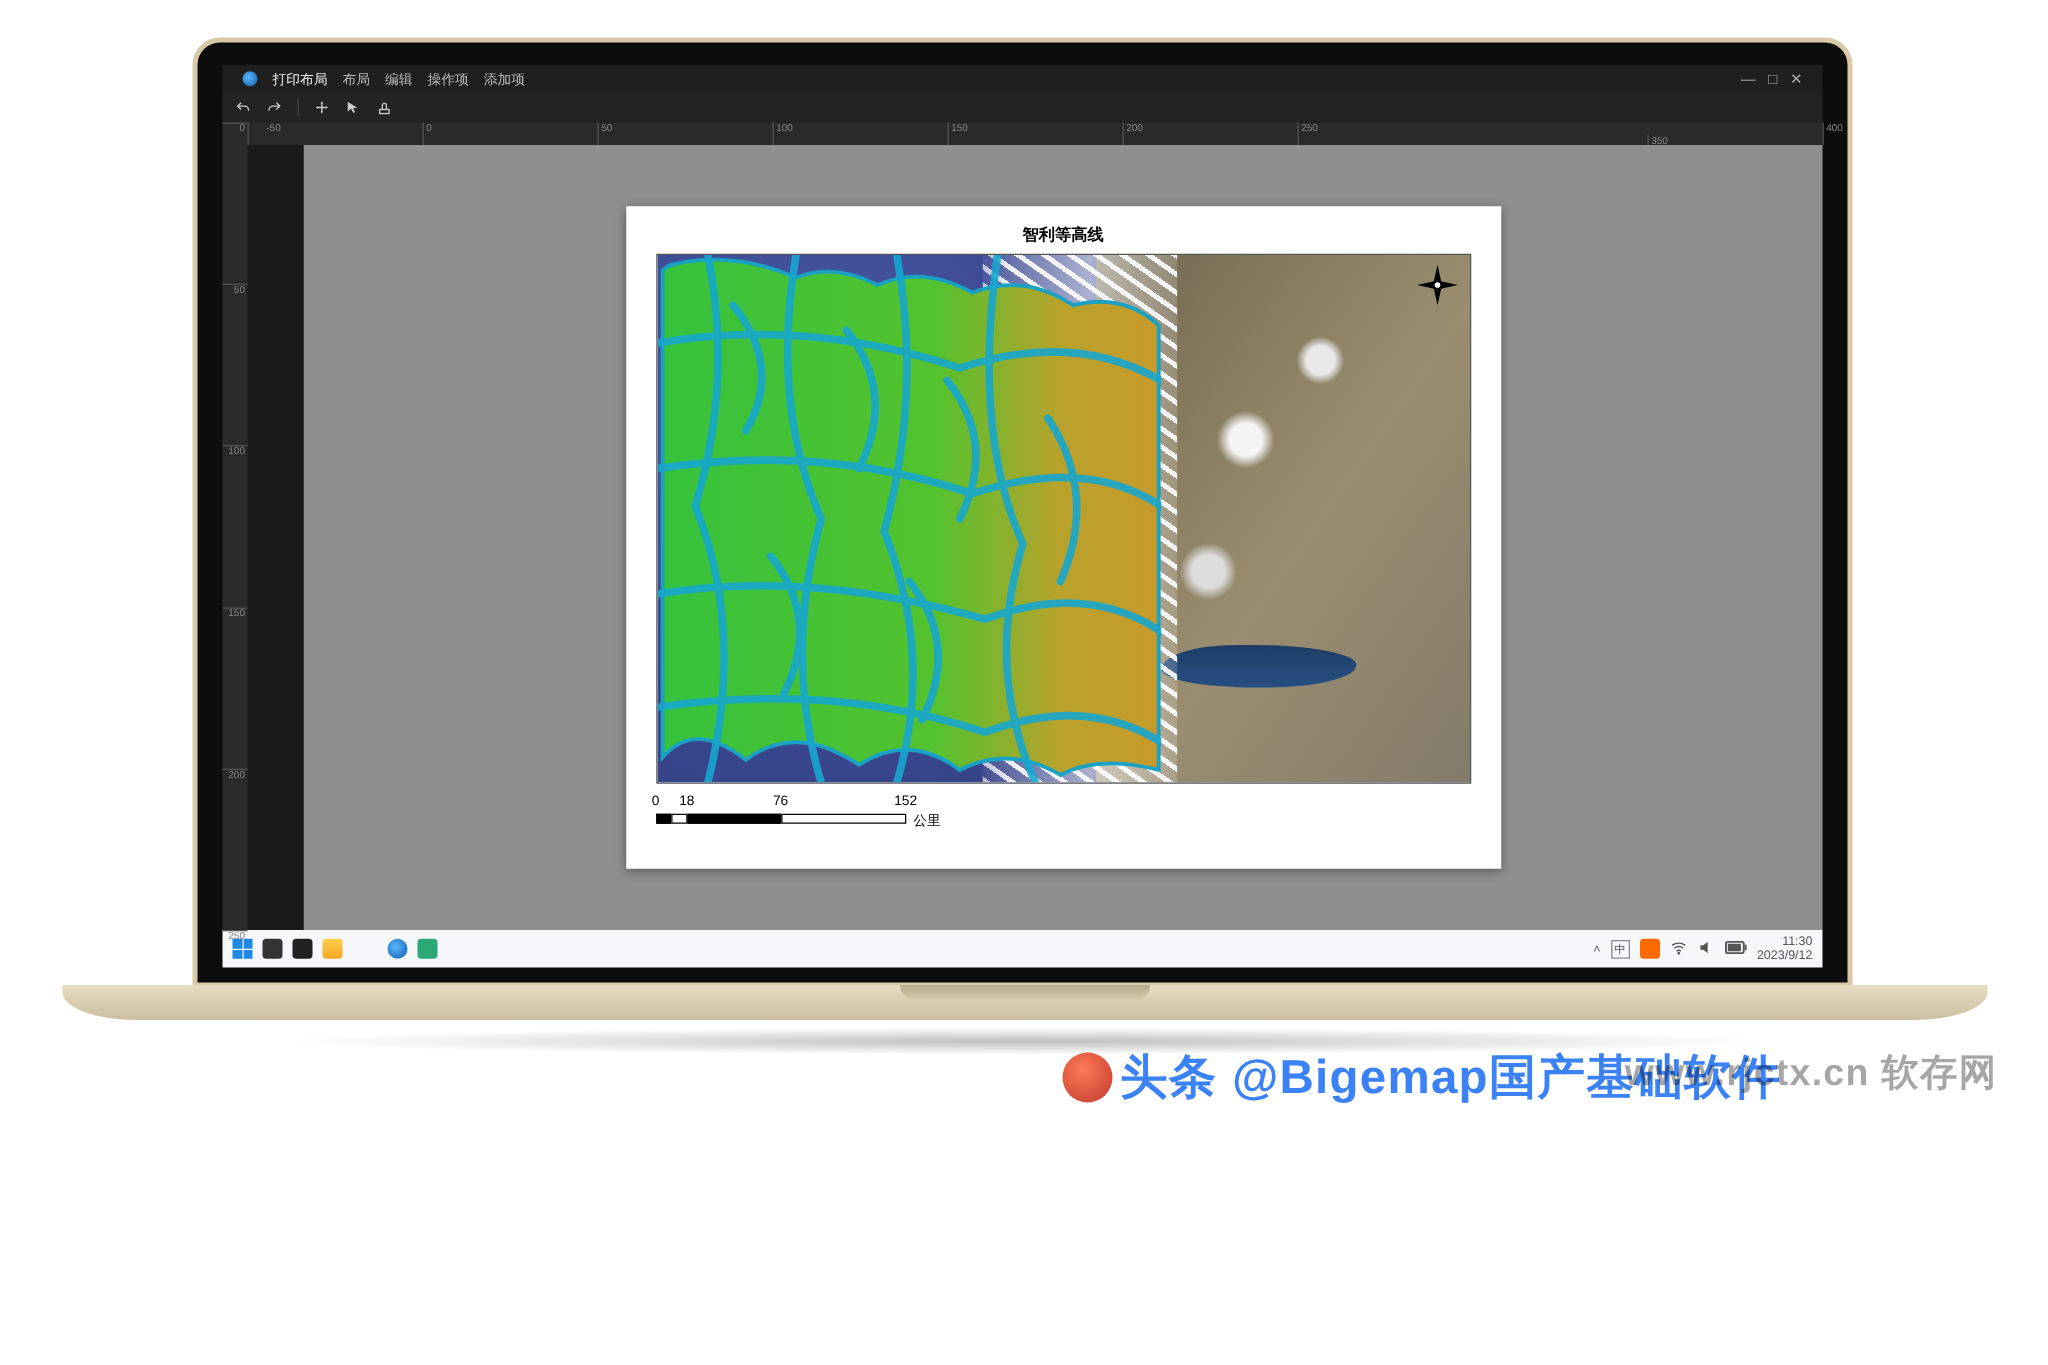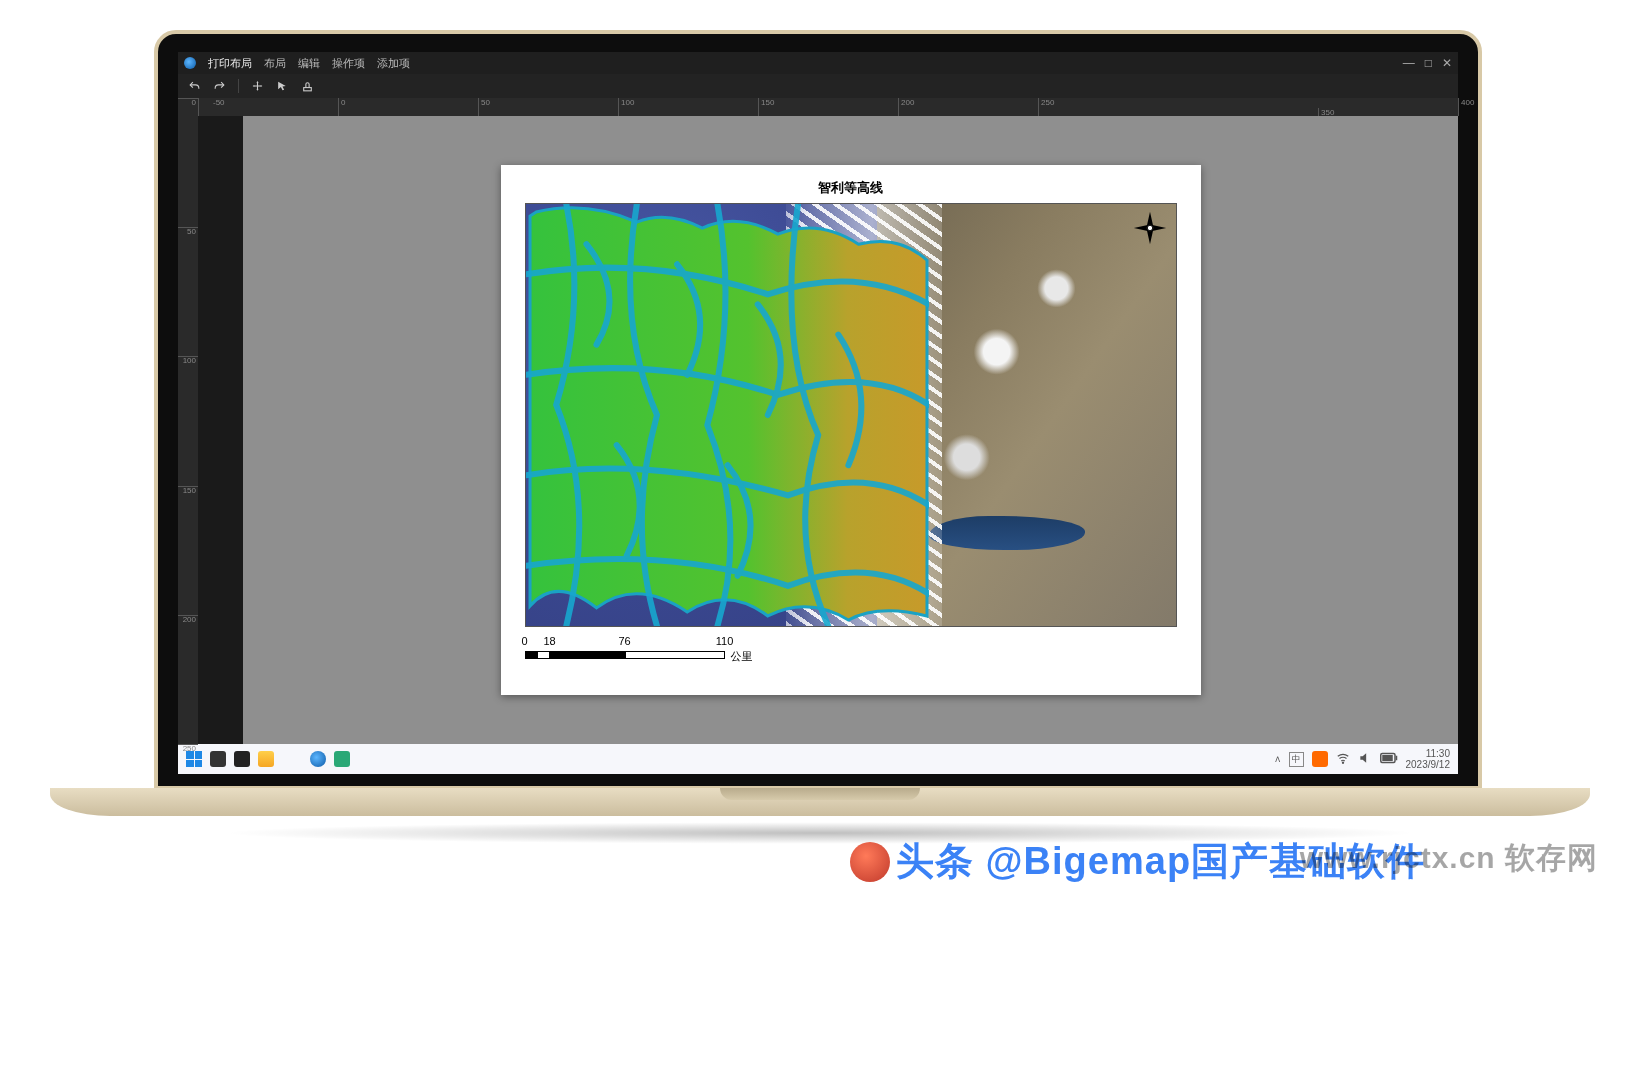--- a/index.html
+++ b/index.html
@@ -72,21 +72,21 @@
     flex-direction: column;
     background: #1a1a1a;
     color: #ddd;
     font-size: 11px;
   }
   .titlebar {
     height: 22px;
     background: #1f1f1f;
     display: flex;
     align-items: center;
-    padding: 0 6px;
+    padding: 0 16px;
     gap: 12px;
   }
   .titlebar .logo {
     width: 12px; height: 12px; border-radius: 50%;
     background: radial-gradient(circle at 40% 40%, #5cb6ff, #0b5aa6);
   }
   .titlebar .title { color: #eee; }
   .menu { display: flex; gap: 12px; color: #bbb; }
   .menu span { cursor: default; }
   .winbtns { margin-left: auto; display: flex; gap: 10px; color: #aaa; font-size: 12px; }
@@ -363,21 +363,21 @@
                       <polygon points="38,20 20,16 24,20 20,24" fill="#000"></polygon>
                       <circle cx="20" cy="20" r="3" fill="#fff" stroke="#000"></circle>
                     </svg>
                   </div>
                 </div>
                 <div class="scalebar">
                   <div class="nums">
                     <span style="left:0px">0</span>
                     <span style="left:25px">18</span>
                     <span style="left:100px">76</span>
-                    <span style="left:200px">110</span>
+                    <span style="left:200px">152</span>
                   </div>
                   <div class="bar">
                     <div class="seg blk" style="width:12px"></div>
                     <div class="seg wht" style="width:13px"></div>
                     <div class="seg blk" style="width:75px"></div>
                     <div class="seg wht" style="width:100px"></div>
                   </div>
                   <div class="unit">公里</div>
                 </div>
               </div>

